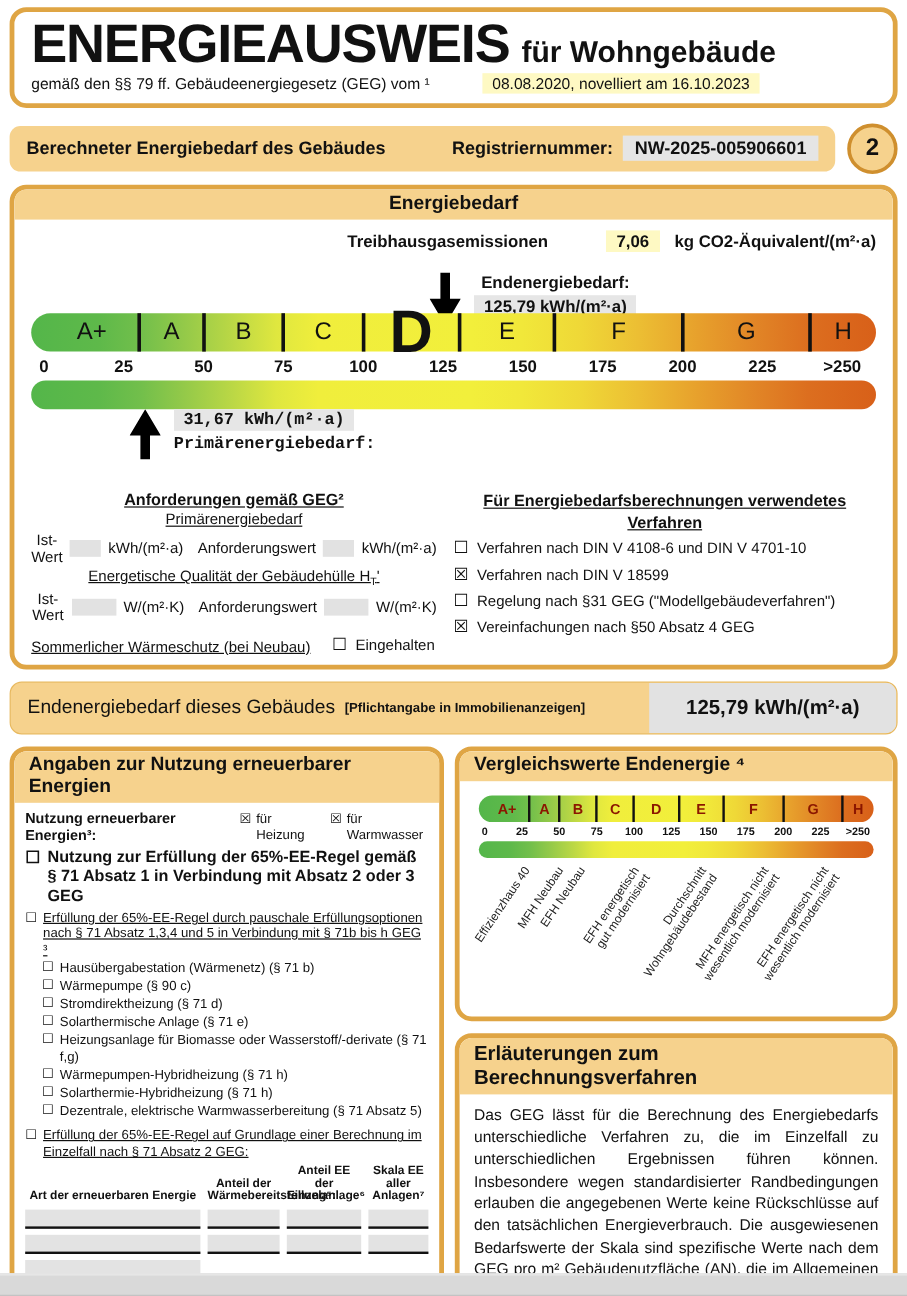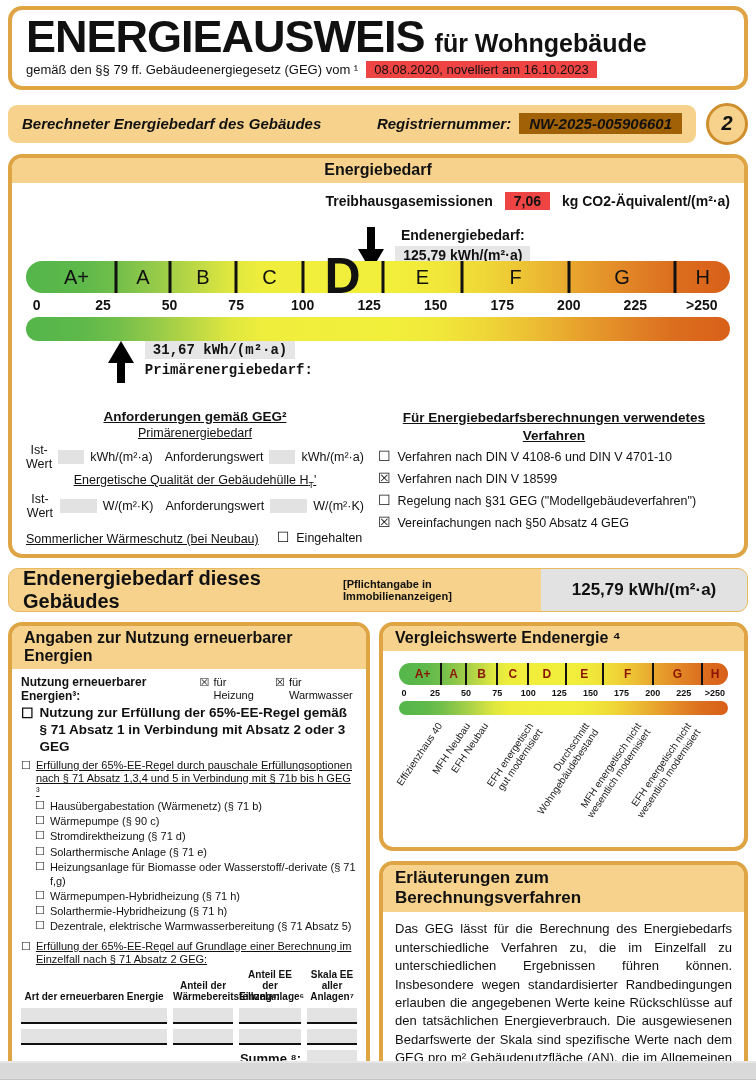--- a/index.html
+++ b/index.html
@@ -1,38 +1,38 @@
 <!DOCTYPE html>
 <html><head>
 <meta charset="utf-8">
 <style>
   html,body{margin:0;padding:0;background:#fff;}
   body{width:756px;height:1080px;position:relative;overflow:hidden;
        font-family:"Liberation Sans",sans-serif;color:#111;}
   .page{position:absolute;inset:0;padding:6px 8px 0;box-sizing:border-box;}
 
   
-  .gbox{background:#ef4444;padding:0 7px;display:inline-block;}
+  .gbox{background:#fef9c3;padding:0 7px;display:inline-block;margin-left:36px;}
   .field{background:#e2e2e2;display:inline-block;width:58px;height:14px;vertical-align:middle;}
   .u{text-decoration:underline;}
 
   
   .header-box{border:4px solid #dfa544;border-radius:14px;background:#fff;padding:4px 14px 8px;}
   .h-row{display:flex;align-items:baseline;gap:10px;}
   .h-main{font-size:45px;font-weight:bold;letter-spacing:-1px;line-height:1.02;}
   .h-suffix{font-size:25px;font-weight:bold;}
   .h-sub{font-size:13px;margin-top:1px;display:flex;gap:8px;align-items:center;}
   .h-sub .gbox{padding:1px 8px;}
 
   
-  .reg-row{display:flex;align-items:center;gap:10px;margin-top:13px;font-style:italic;}
+  .reg-row{display:flex;align-items:center;gap:10px;margin-top:13px;}
   .reg-bar{flex:1;background:#f6d28d;border-radius:9px;height:38px;display:flex;align-items:center;padding:0 14px;}
   .reg-title{font-weight:bold;font-size:15px;}
   .reg-label{font-weight:bold;font-size:15px;margin-left:auto;margin-right:8px;}
-  .reg-value{background:#a16207;font-weight:bold;font-size:15px;padding:2px 10px;}
+  .reg-value{background:#e5e5e5;font-weight:bold;font-size:15px;padding:2px 10px;}
   .page-badge{width:36px;height:36px;border-radius:50%;background:#f6d28d;border:3px solid #cf8f2e;
               display:flex;align-items:center;justify-content:center;font-size:20px;font-weight:bold;flex:0 0 auto;}
 
   
   .panel{border:4px solid #dfa544;border-radius:14px;background:#fff;overflow:hidden;}
   .panel-header{background:#f6d28d;padding:3px 12px 4px;font-weight:bold;font-size:16px;}
   .panel-body{padding:6px 14px 6px;}
 
   
   .energy-panel{margin-top:9px;text-align:center;}
@@ -65,21 +65,21 @@
   .req-line{margin-top:2px;}
   .req-vals{display:flex;align-items:center;gap:6px;margin:3px 0 2px;}
   .req-vals .sp{flex:1;}
   .cbrow{display:flex;gap:7px;margin-top:3px;line-height:1.5;}
   .cb{font-size:14px;line-height:1.2;flex:0 0 auto;}
   .summer-row{margin-top:9px;display:flex;gap:18px;align-items:center;}
 
   
   .endbar{display:flex;align-items:stretch;background:#f6d28d;border-radius:10px;margin-top:10px;height:42px;overflow:hidden;border:1px solid #e8b95f;}
   .endbar-left{display:flex;align-items:center;gap:8px;padding:0 14px;}
-  .endbar-title{font-weight:bold;font-size:20px;}
+  .endbar-title{font-weight:normal;font-size:16px;}
   .endbar-note{font-size:11px;font-weight:bold;}
   .endbar-value{margin-left:auto;background:#e2e2e2;display:flex;align-items:center;justify-content:center;
                 padding:0 18px;font-weight:bold;font-size:17px;min-width:170px;}
 
   
   .two-col{display:flex;gap:9px;margin-top:10px;align-items:stretch;}
   .left-panel{flex:0 0 362px;box-sizing:border-box;}
   .right-stack{flex:1;display:flex;flex-direction:column;gap:10px;}
 
   .left-panel .panel-body{padding:6px 9px;font-size:11px;}
@@ -338,21 +338,20 @@
             <div class="t-h">Anteil EE der Einzelanlage⁶</div>
             <div class="t-h">Skala EE aller Anlagen⁷</div>
             <div class="t-cell"></div>
             <div class="t-cell"></div>
             <div class="t-cell"></div>
             <div class="t-cell"></div>
             <div class="t-cell"></div>
             <div class="t-cell"></div>
             <div class="t-cell"></div>
             <div class="t-cell"></div>
-            <div class="t-sum">Summe ⁸:</div>
             <div class="t-cell"></div>
           </div>
         <div class="cbrow small-cb" style="margin-top:8px">
           <span class="cb">☐</span>
           <span>Nutzung bei Anlagen, für die die 65%-EE-Regel nicht gilt ⁹:</span>
         </div>
 
       </div>
     </section>
 

